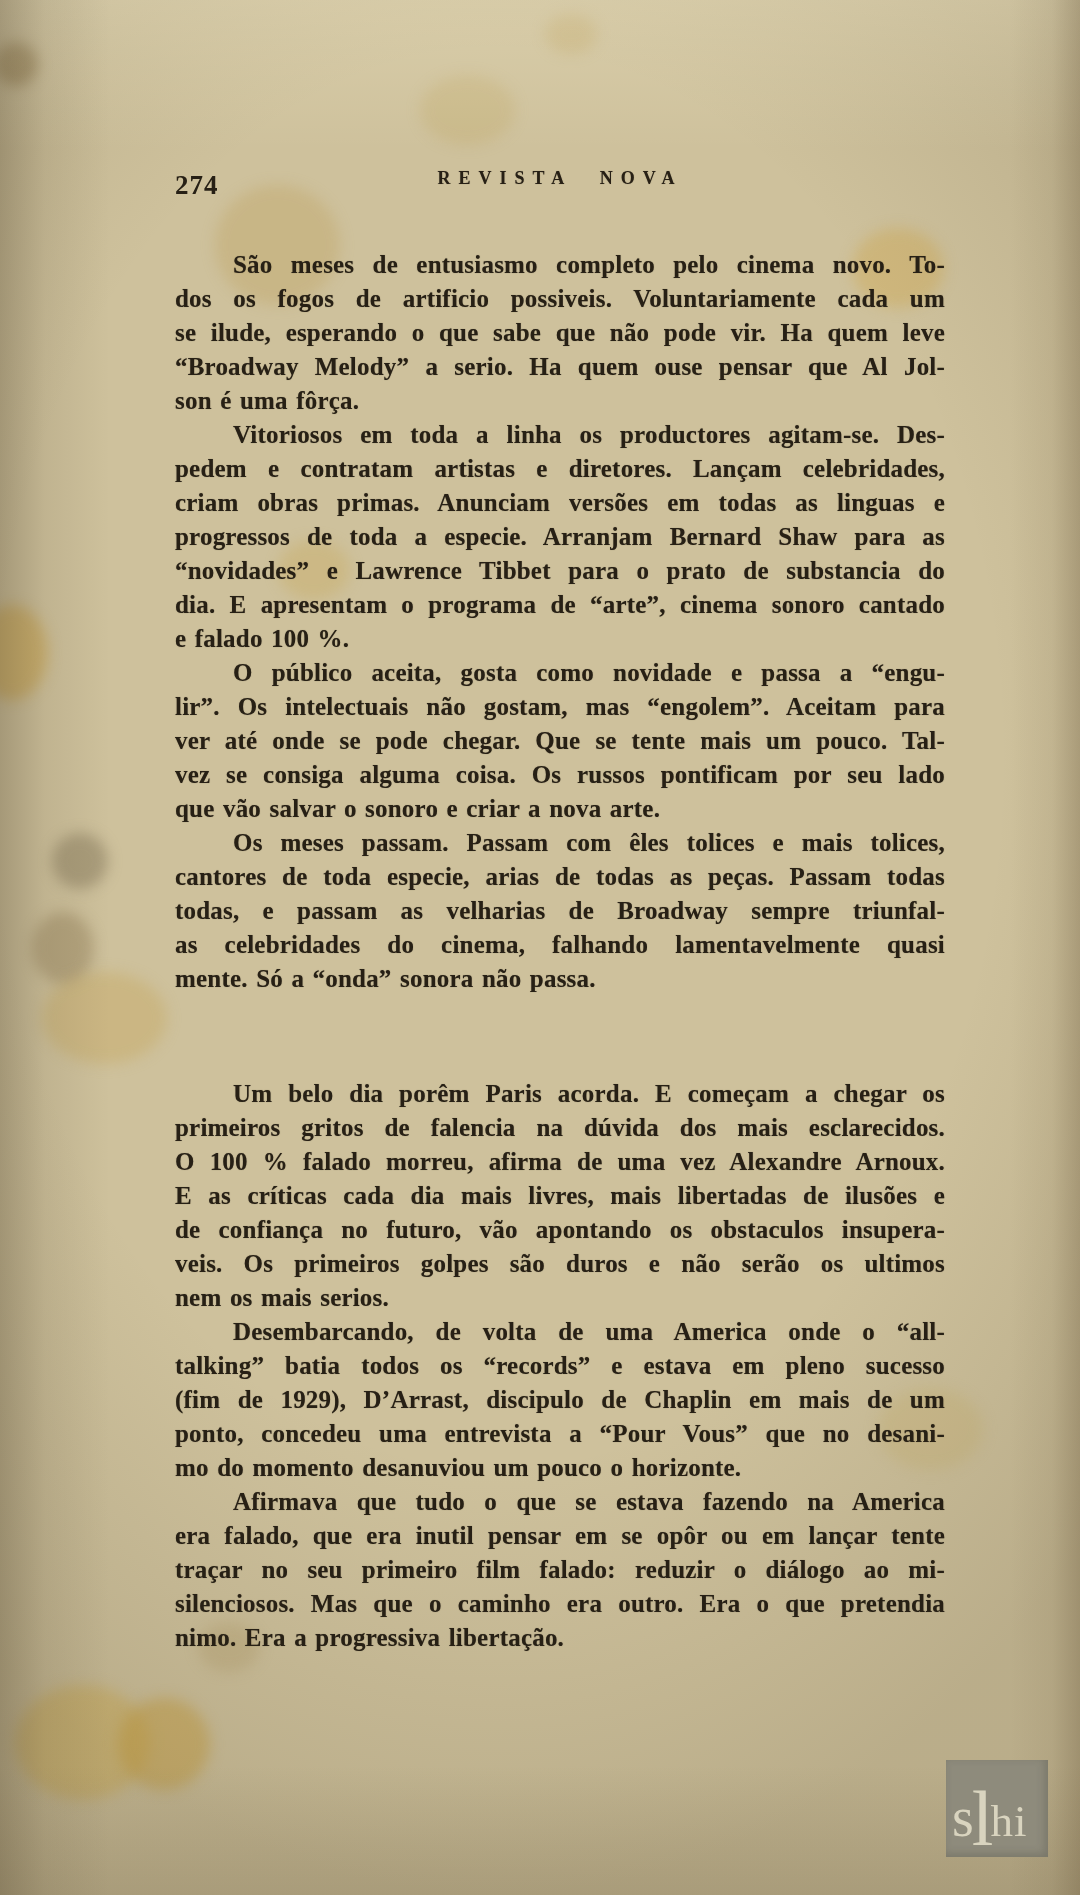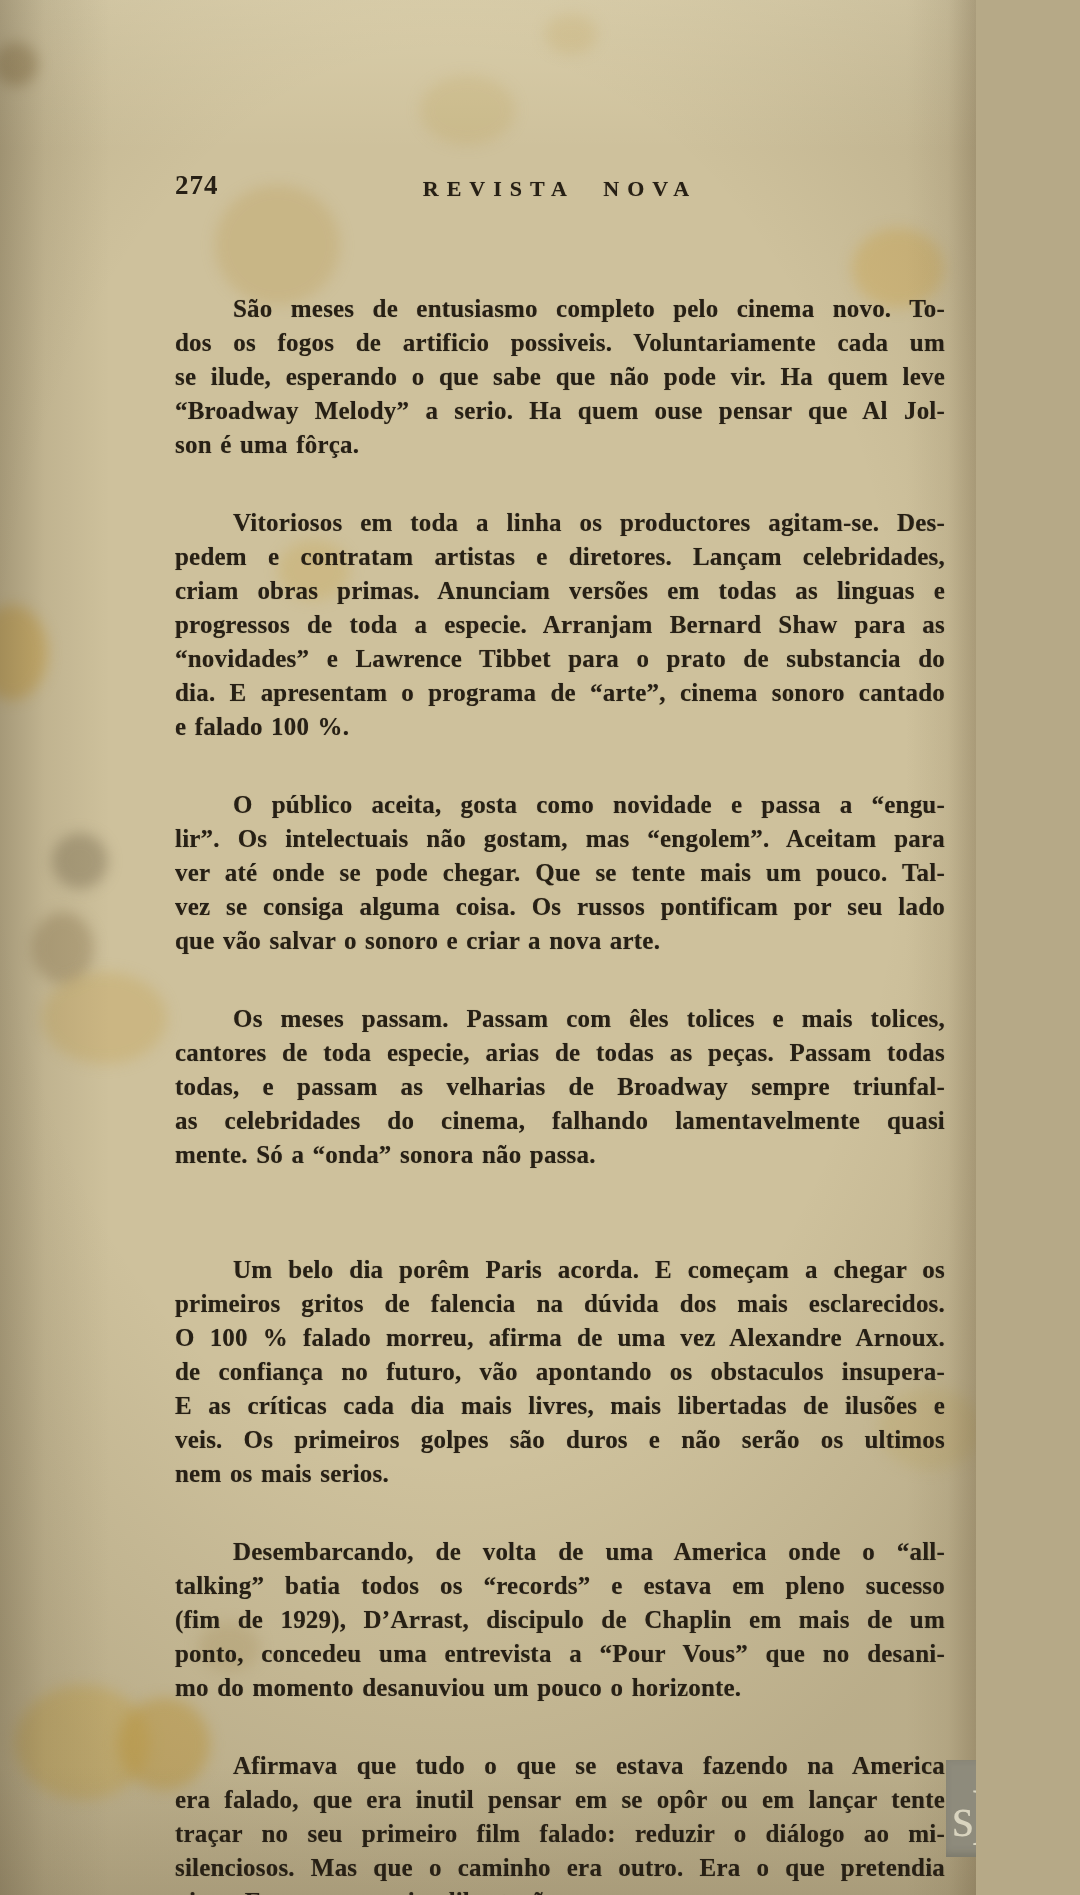--- a/index.html
+++ b/index.html
@@ -9,21 +9,21 @@
     --logo-text: #d9d4bf;
   }
   html, body { margin: 0; padding: 0; }
   body {
     width: 1080px; height: 1895px;
     background: #b6a987;
     font-family: "Liberation Serif", "DejaVu Serif", serif;
   }
   .page {
     position: relative;
-    width: 976px; height: 1895px;
+    width: 1080px; height: 1895px;
     background: var(--paper);
     overflow: hidden;
   }
   
   .edge-shading {
     position: absolute; inset: 0; pointer-events: none; z-index: 2;
     background:
       linear-gradient(90deg, rgba(72,60,38,0.30), rgba(72,60,38,0.10) 45px, rgba(72,60,38,0) 110px),
       linear-gradient(270deg, rgba(88,70,42,0.28), rgba(88,70,42,0.08) 28px, rgba(88,70,42,0) 70px),
       linear-gradient(180deg, rgba(255,247,216,0.22), rgba(255,247,216,0) 150px),
@@ -49,41 +49,41 @@
   .page-header {
     position: absolute; z-index: 3;
     left: 175px; top: 168px; width: 770px; height: 34px;
     color: var(--ink);
   }
   .page-number {
     position: absolute; left: 0; top: 2px;
     font-size: 27px; font-weight: 700; letter-spacing: 1px;
   }
   .journal-title {
-    margin: 8px; text-align: center;
-    font-size: 22px; font-weight: 700;
+    margin: 0; text-align: center;
+    font-size: 18px; font-weight: 700;
     letter-spacing: 8px; word-spacing: 16px;
     text-shadow: 0 0 1px rgba(39,32,21,0.35);
   }
 
   .page-body {
     position: absolute; z-index: 3;
     left: 175px; top: 248px; width: 770px;
     color: var(--ink);
   }
   .text-section + .text-section { margin-top: 81px; }
   .paragraph { margin: 0; }
   .line {
     font-size: 25px; line-height: 34px; font-weight: 700;
     letter-spacing: 0.2px; word-spacing: 2px;
     text-align: justify; text-align-last: justify;
     text-shadow: 0 0 1px rgba(39,32,21,0.40);
     white-space: nowrap; overflow: visible;
   }
-  .line.first { text-indent: 58px; margin-top: 44px; }
+  .line.first { text-indent: 58px; }
   .line.paraend { text-align-last: left; }
 
   .logo-stamp {
     position: absolute; z-index: 3;
     left: 946px; top: 1760px; width: 102px; height: 97px;
     background: var(--logo-bg);
     box-shadow: inset -3px -3px 8px rgba(60,58,48,0.25);
     overflow: visible;
   }
   .logo-letters {
@@ -153,22 +153,22 @@
           <div class="line">todas, e passam as velharias de Broadway sempre triunfal-</div>
           <div class="line">as celebridades do cinema, falhando lamentavelmente quasi</div>
           <div class="line paraend">mente. Só a “onda” sonora não passa.</div>
         </div>
       </section>
       <section class="text-section">
         <div class="paragraph">
           <div class="line first">Um belo dia porêm Paris acorda. E começam a chegar os</div>
           <div class="line">primeiros gritos de falencia na dúvida dos mais esclarecidos.</div>
           <div class="line">O 100 % falado morreu, afirma de uma vez Alexandre Arnoux.</div>
+          <div class="line">E as críticas cada dia mais livres, mais libertadas de ilusões e</div>
           <div class="line">de confiança no futuro, vão apontando os obstaculos insupera-</div>
-          <div class="line">E as críticas cada dia mais livres, mais libertadas de ilusões e</div>
           <div class="line">veis. Os primeiros golpes são duros e não serão os ultimos</div>
           <div class="line paraend">nem os mais serios.</div>
         </div>
         <div class="paragraph">
           <div class="line first">Desembarcando, de volta de uma America onde o “all-</div>
           <div class="line">talking” batia todos os “records” e estava em pleno sucesso</div>
           <div class="line">(fim de 1929), D’Arrast, discipulo de Chaplin em mais de um</div>
           <div class="line">ponto, concedeu uma entrevista a “Pour Vous” que no desani-</div>
           <div class="line paraend">mo do momento desanuviou um pouco o horizonte.</div>
         </div>

